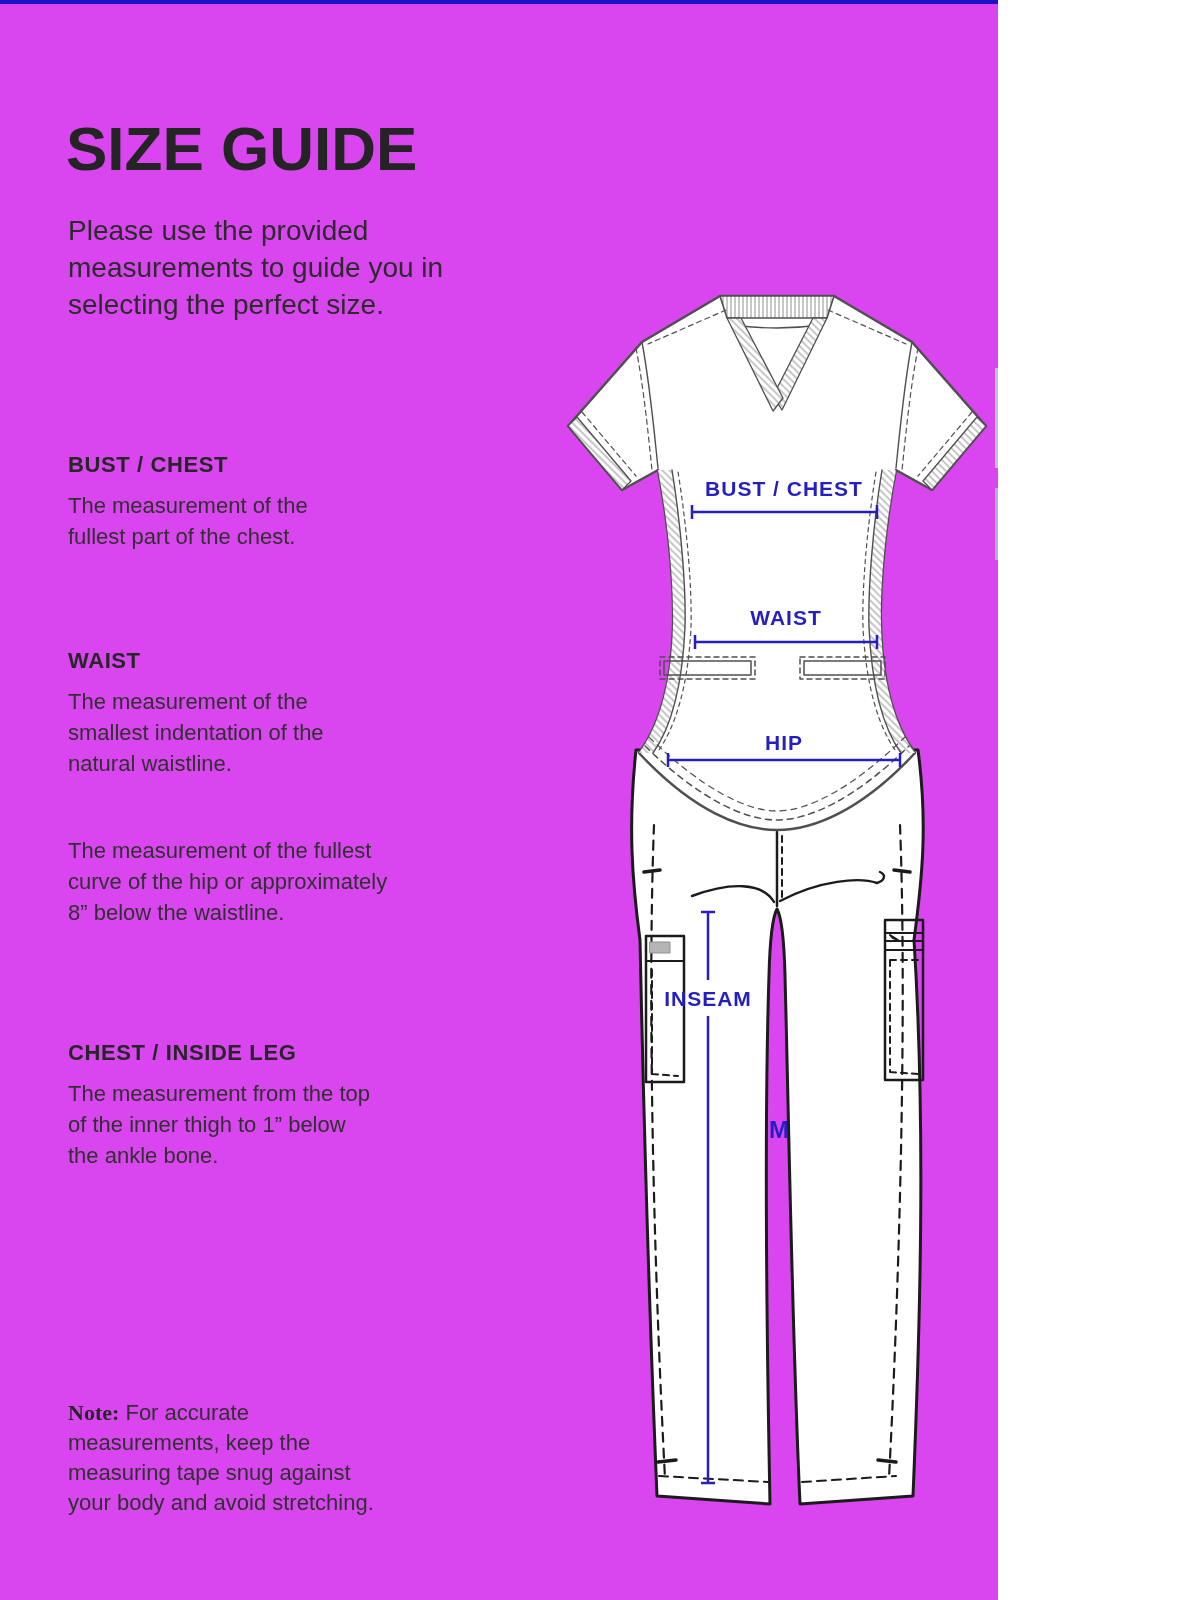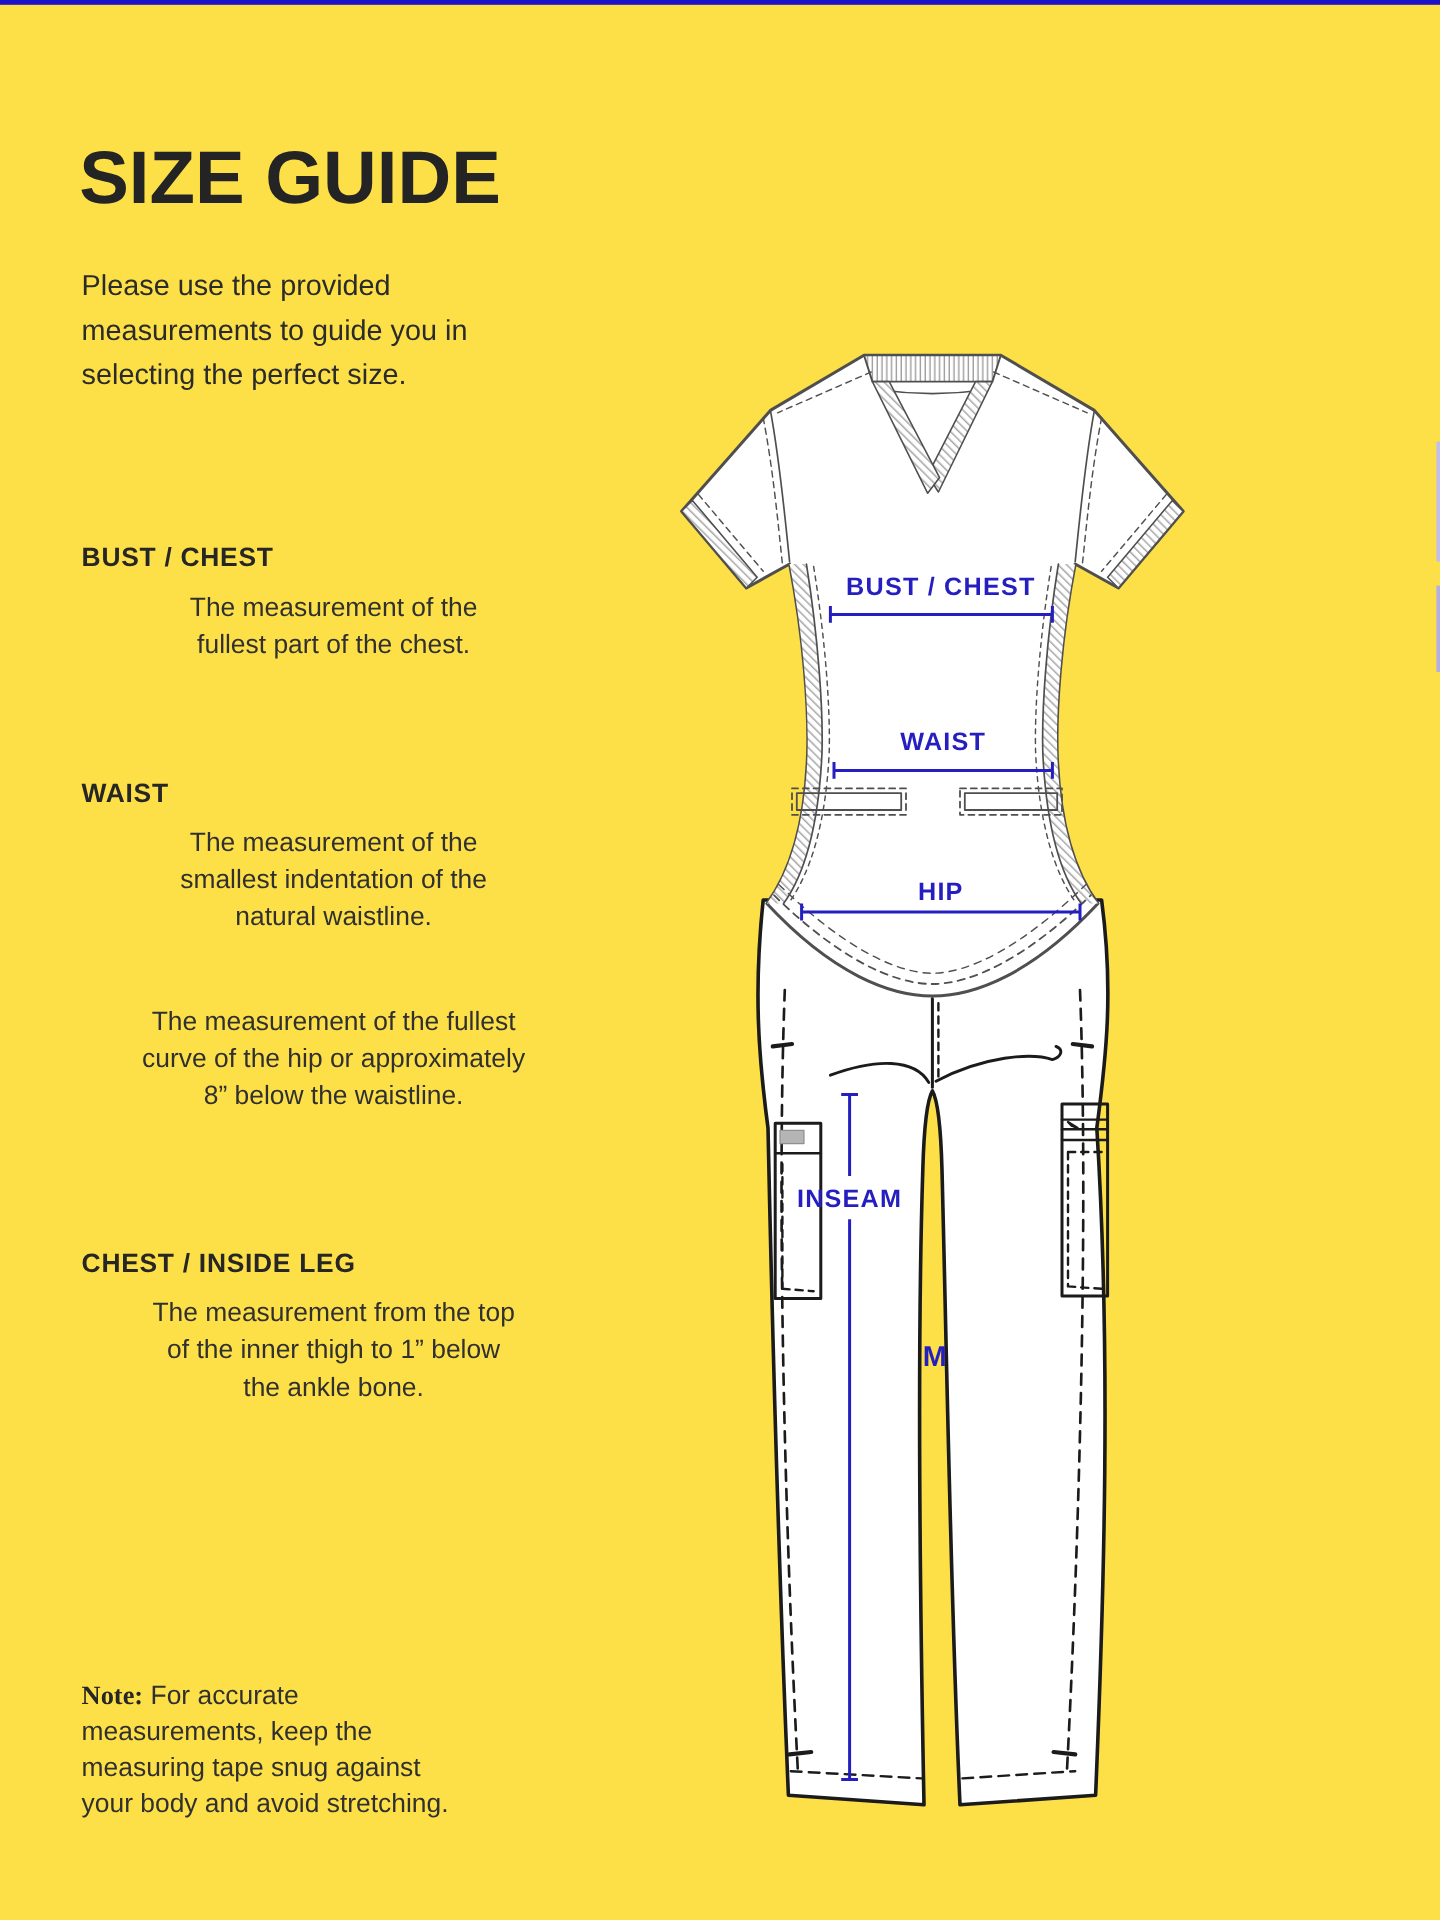--- a/index.html
+++ b/index.html
@@ -1,30 +1,30 @@
 <!DOCTYPE html>
 <html><head>
 <meta charset="utf-8">
 <style>
   html,body{margin:0;padding:0;background:#fff;}
-  .page{position:relative;width:1200px;height:1600px;background:#fde047;overflow:hidden;
+  .page{position:relative;width:998px;height:1600px;background:#d946ef;overflow:hidden;
         font-family:"Liberation Sans",sans-serif;color:#2e2e2e;}
   .top-border{position:absolute;left:0;top:0;width:1200px;height:4px;background:#1e12c8;}
   .edge-artifact{position:absolute;right:0;width:3px;background:#c2bfee;}
   .edge-a1{top:368px;height:100px;}
   .edge-a2{top:488px;height:72px;background:#b3afe6;}
 
   .title{position:absolute;left:66px;top:74px;font-size:62px;font-weight:bold;
          color:#242424;letter-spacing:0;line-height:1.05;white-space:pre-line;}
-  .intro{position:absolute;left:68px;top:196px;width:460px;font-size:24px;line-height:37px;
+  .intro{position:absolute;left:68px;top:184px;width:460px;font-size:28px;line-height:37px;
          color:#2b2b2b;white-space:pre-line;}
 
   .section{position:absolute;left:68px;width:420px;}
   .section h3{margin:0 0 12px 0;font-size:22px;font-weight:bold;letter-spacing:.6px;color:#262626;}
-  .section p{margin:0;font-size:22px;line-height:31px;color:#303030;white-space:pre-line;text-align:center;}
+  .section p{margin:0;font-size:22px;line-height:31px;color:#303030;white-space:pre-line;}
   .sec-bust{top:452px;}
   .sec-waist{top:648px;}
   .sec-hips{top:835px;}
   .sec-inseam{top:1040px;}
 
   .note{position:absolute;left:68px;top:1398px;width:360px;margin:0;
         font-size:22px;line-height:30px;color:#303030;}
   .note b{color:#262626;font-family:Liberation Serif, serif;}
   .note span{white-space:pre-line;margin-top:44px;}
 

